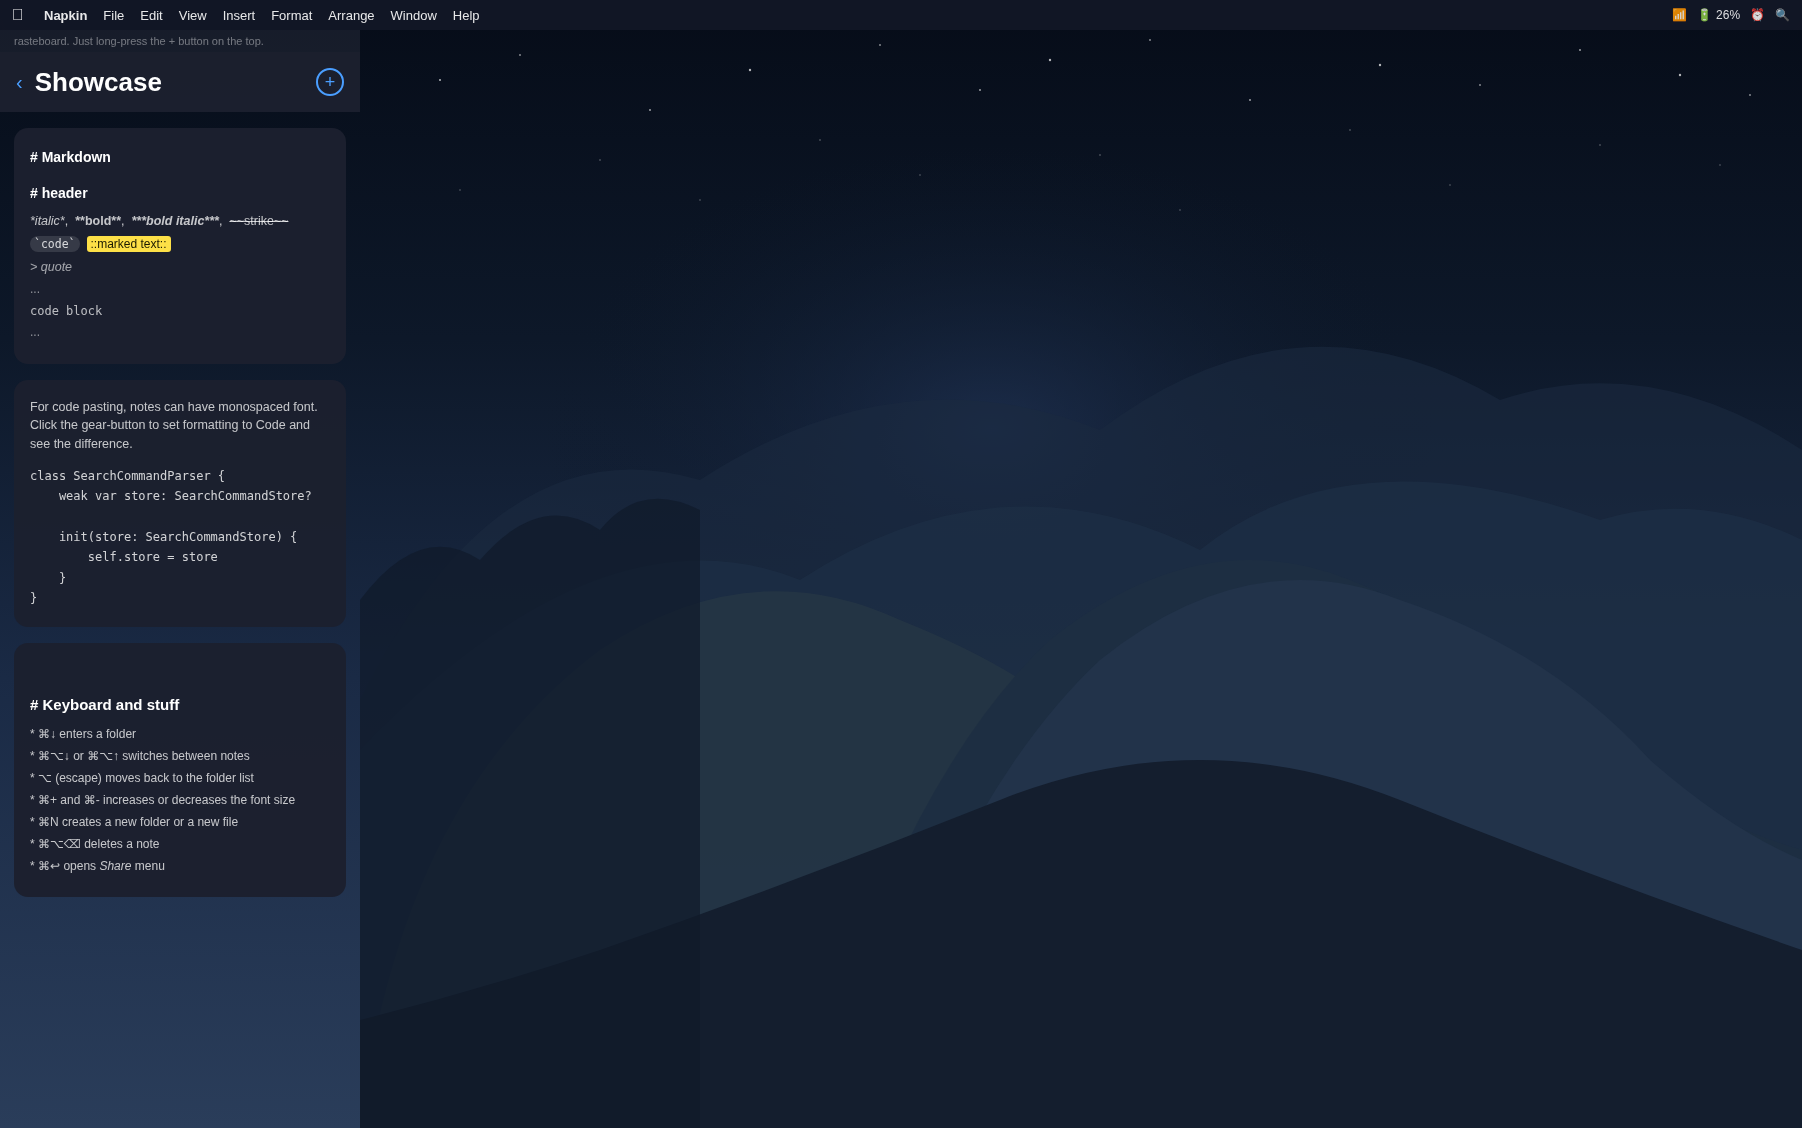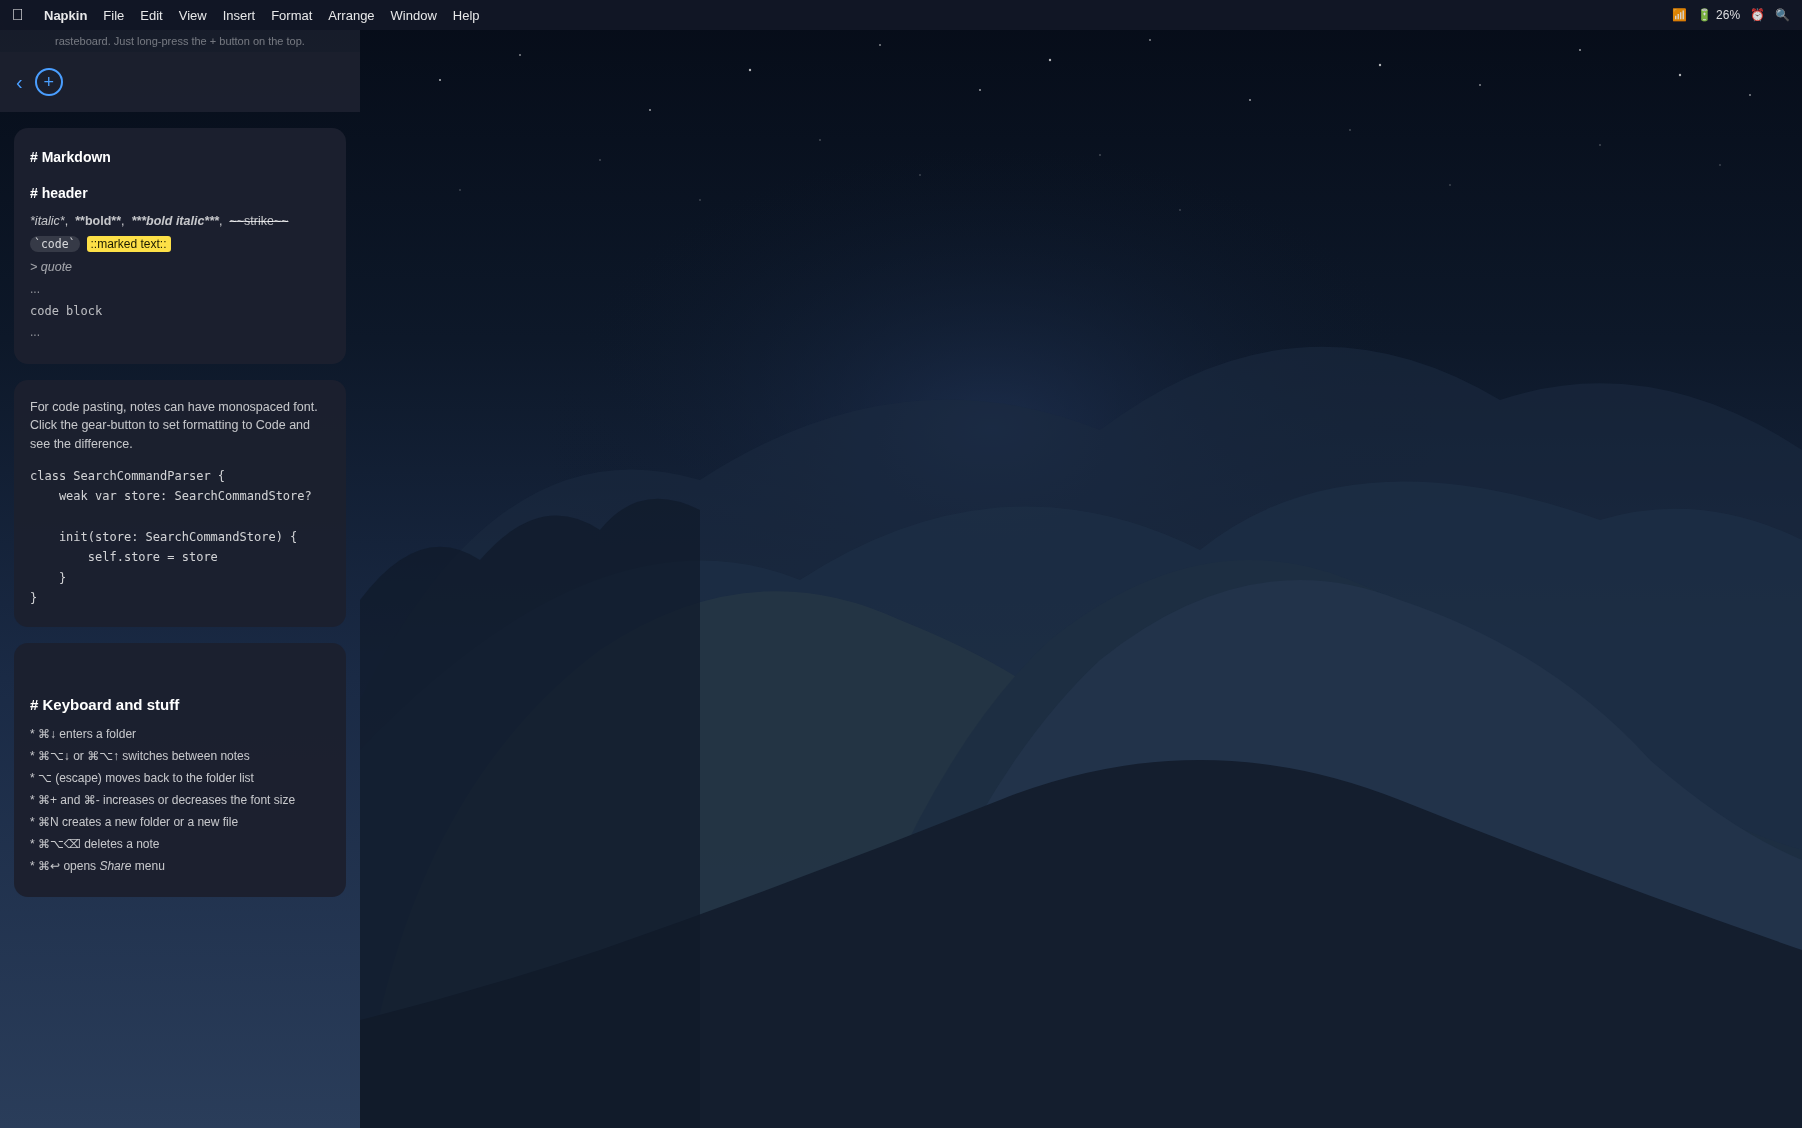--- a/index.html
+++ b/index.html
@@ -88,21 +88,20 @@
 
     
     .top-hint {
       background: rgba(30, 35, 50, 0.7);
       color: rgba(255,255,255,0.4);
       font-size: 11px;
       padding: 5px 14px;
       white-space: nowrap;
       overflow: hidden;
       text-overflow: ellipsis;
-      text-align: center;
     }
 
     
     .header-bar {
       background: rgba(28, 32, 46, 0.97);
       height: 60px;
       display: flex;
       align-items: center;
       padding: 0 16px;
       gap: 12px;
@@ -396,20 +395,21 @@
     <span class="menubar-right-item">🔍</span>
   </div>
 </div>
 
 <div class="napkin-panel">
 
   <div class="top-hint">rasteboard. Just long-press the + button on the top.</div>
 
   <div class="header-bar">
     <span class="back-btn">‹</span>
+    <span class="header-title">Showcase</span>
     <div class="add-btn">+</div>
   </div>
 
   <div class="scroll-area">
 
     <div class="note-card">
       <div class="md-h1"># Markdown</div>
       <div class="md-section">
         <div class="md-h1"># header</div>
         <div class="md-line">

